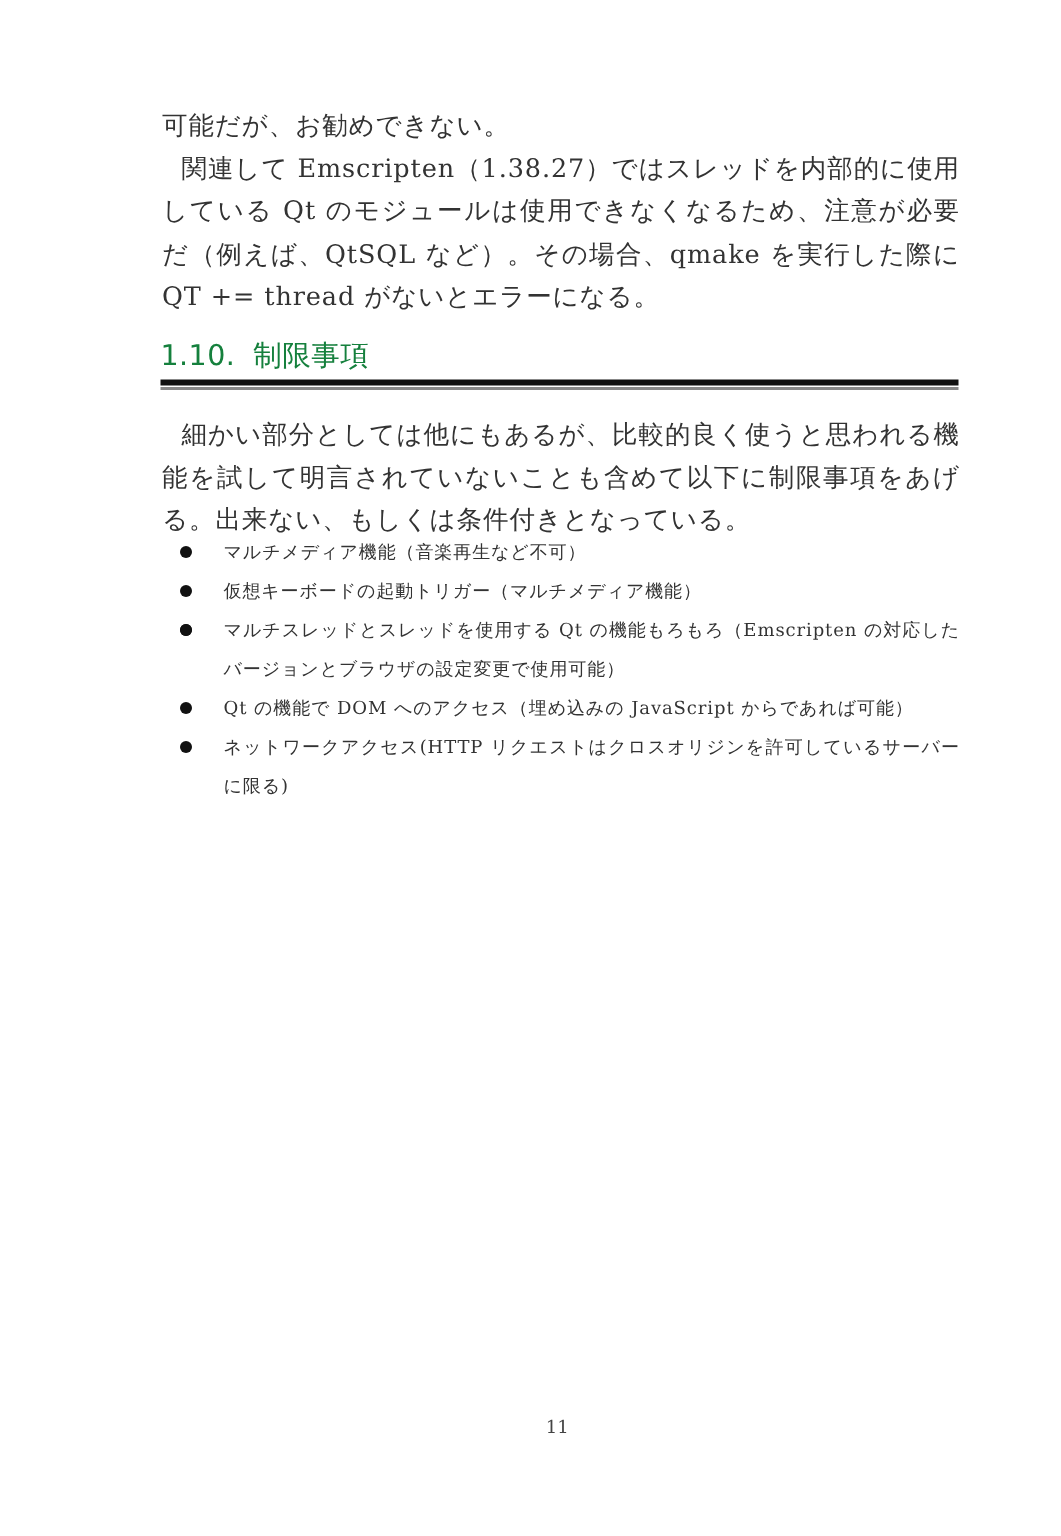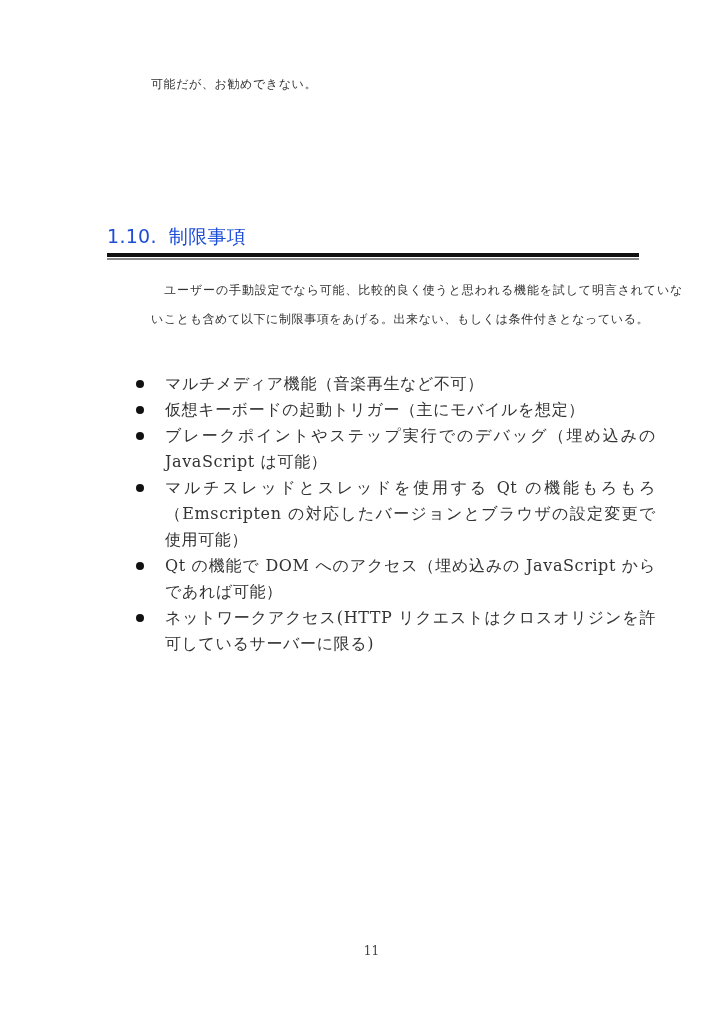--- a/index.html
+++ b/index.html
@@ -18,63 +18,62 @@
     .page {
       position: absolute;
       left: 0; top: 0;
       width: 707px;
       height: 1024px;
     }
     .body-text {
       position: absolute;
       left: 108px;
       width: 532px;
-      font-size: 12px;
+      font-size: 17px;
       line-height: 28.5px;
       letter-spacing: 0.6px;
       text-align: justify;
-      margin-left: 43px;
     }
     .p1 { top: 70px; }
     .para {
       margin: 0;
       text-indent: 0;
     }
     .para.indent { text-indent: 13px; }
 
     .heading {
       position: absolute;
       left: 107px;
       top: 224px;
       width: 533px;
       font-family: "DejaVu Sans", "Liberation Sans", sans-serif;
       font-size: 19px;
-      color: #1d4ed8;
+      color: #15803d;
       letter-spacing: 0.3px;
     }
     .heading .num { margin-right: 12px; }
     .rule {
       position: absolute;
       left: 107px;
       width: 532px;
     }
     .rule-thick { top: 253px; height: 4px; background: #111111; }
     .rule-thin { top: 258px; height: 1.5px; background: #888888; }
 
     .p2 { top: 276px; }
 
     .bullets {
       position: absolute;
       left: 108px;
       top: 355px;
       width: 532px;
-      margin: 16px;
+      margin: 0;
       padding: 0;
       list-style: none;
-      font-size: 16px;
+      font-size: 12px;
       line-height: 26px;
       letter-spacing: 0.6px;
     }
     .bullets li {
       position: relative;
       padding-left: 41px;
       text-align: justify;
     }
     .bullet-dot {
       position: absolute;
@@ -95,35 +94,36 @@
       color: #444444;
     }
   </style>
 </head>
 <body>
 
 <div class="page">
 
   <div class="body-text p1">
     <p class="para">可能だが、お勧めできない。</p>
+    <p class="para indent">関連して Emscripten（1.38.27）ではスレッドを内部的に使用している Qt のモジュールは使用できなくなるため、注意が必要だ（例えば、QtSQL など）。その場合、qmake を実行した際に QT += thread がないとエラーになる。</p>
   </div>
 
   <div class="heading">
     <span class="num">1.10.</span><span>制限事項</span>
   </div>
   <div class="rule rule-thick"></div>
   <div class="rule rule-thin"></div>
 
   <div class="body-text p2">
-    <p class="para indent">ユーザーの手動設定でなら可能、比較的良く使うと思われる機能を試して明言されていないことも含めて以下に制限事項をあげる。出来ない、もしくは条件付きとなっている。</p>
+    <p class="para indent">細かい部分としては他にもあるが、比較的良く使うと思われる機能を試して明言されていないことも含めて以下に制限事項をあげる。出来ない、もしくは条件付きとなっている。</p>
   </div>
 
   <ul class="bullets">
     <li><span class="bullet-dot"></span><span>マルチメディア機能（音楽再生など不可）</span></li>
-    <li><span class="bullet-dot"></span><span>仮想キーボードの起動トリガー（主にモバイルを想定）</span></li>
-    <li><span class="bullet-dot"></span><span>ブレークポイントやステップ実行でのデバッグ（埋め込みの JavaScript は可能）</span></li>
+    <li><span class="bullet-dot"></span><span>仮想キーボードの起動トリガー（マルチメディア機能）</span></li>
+    <li><span class="bullet-dot"></span></li>
     <li><span class="bullet-dot"></span><span>マルチスレッドとスレッドを使用する Qt の機能もろもろ（Emscripten の対応したバージョンとブラウザの設定変更で使用可能）</span></li>
     <li><span class="bullet-dot"></span><span>Qt の機能で DOM へのアクセス（埋め込みの JavaScript からであれば可能）</span></li>
     <li><span class="bullet-dot"></span><span>ネットワークアクセス(HTTP リクエストはクロスオリジンを許可しているサーバーに限る)</span></li>
   </ul>
 
   <div class="page-number">11</div>
 </div>
 
 </body></html>

